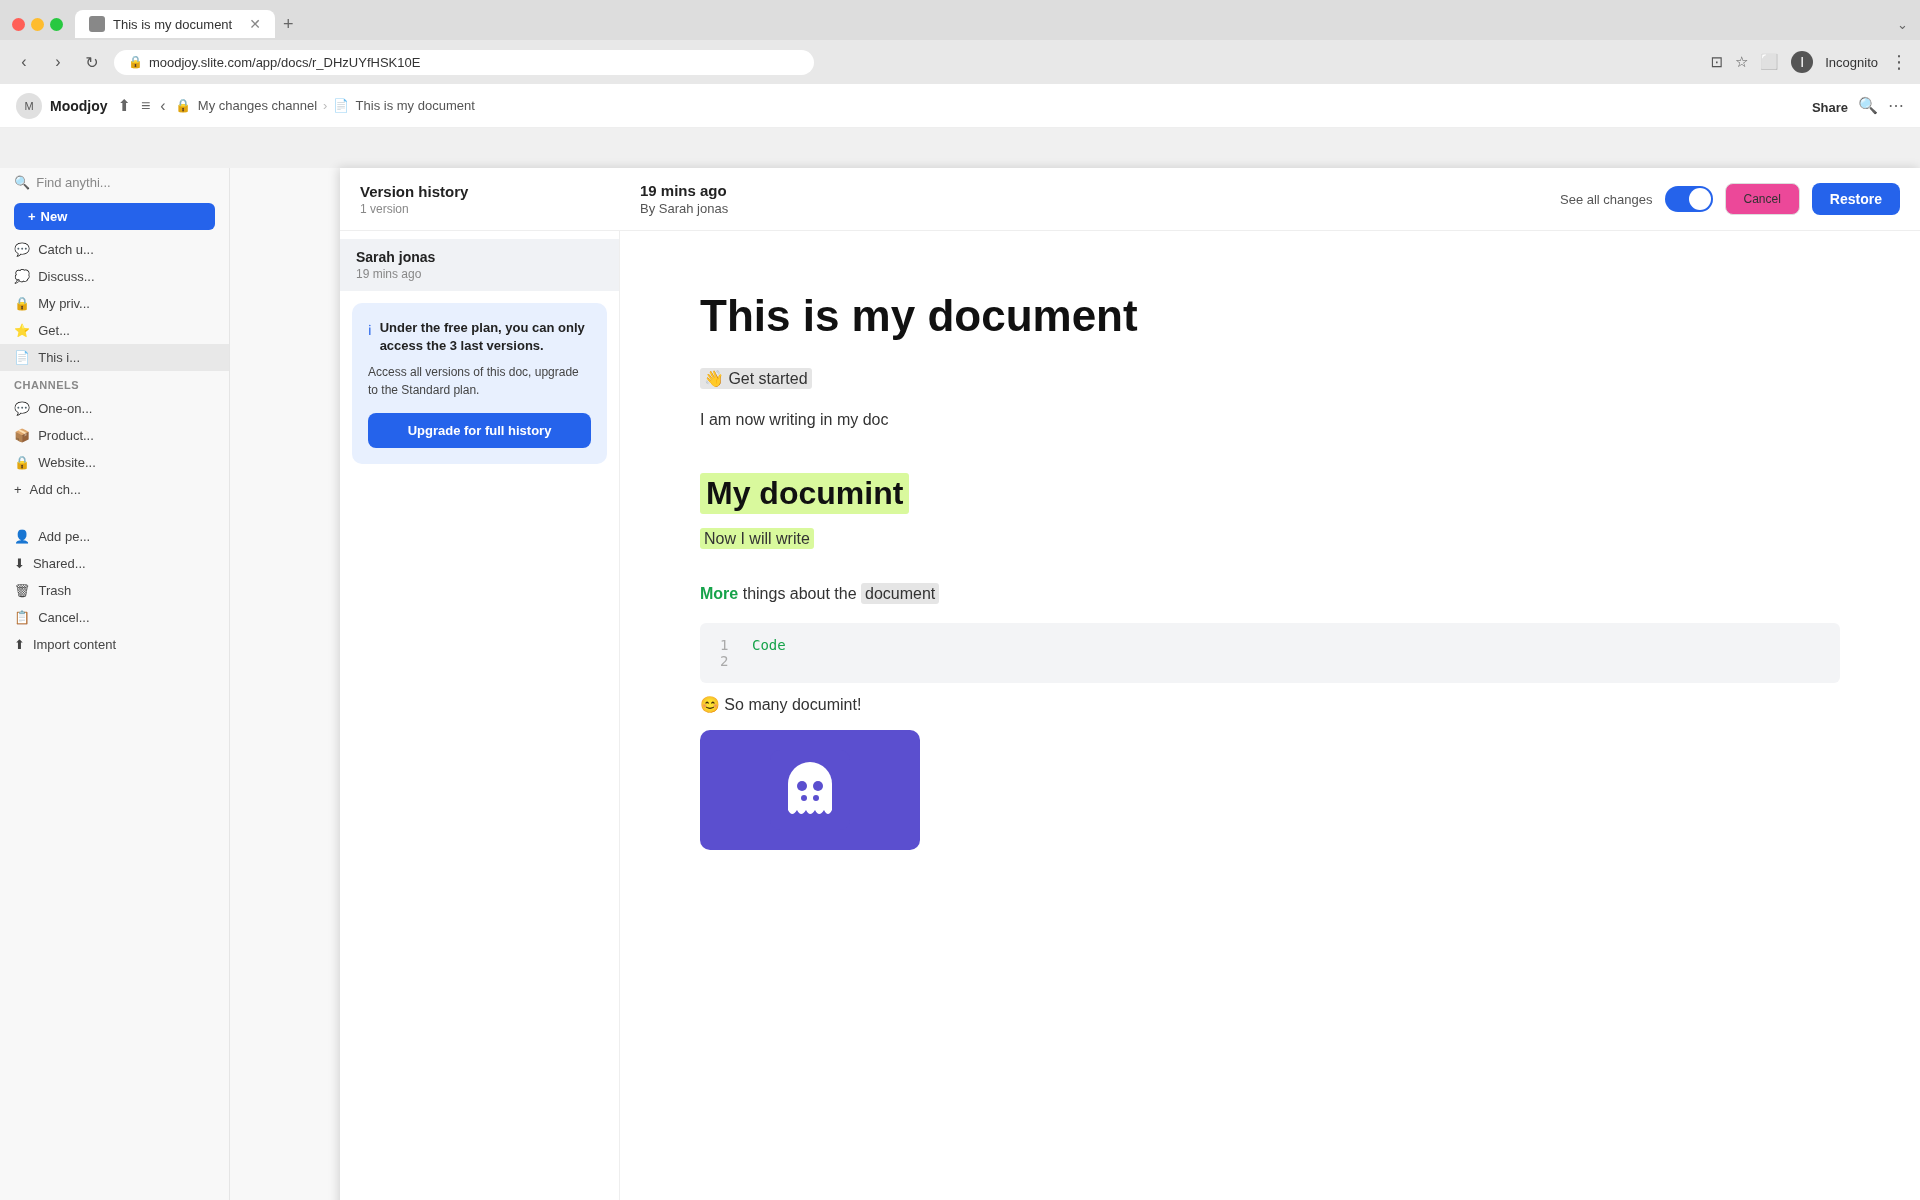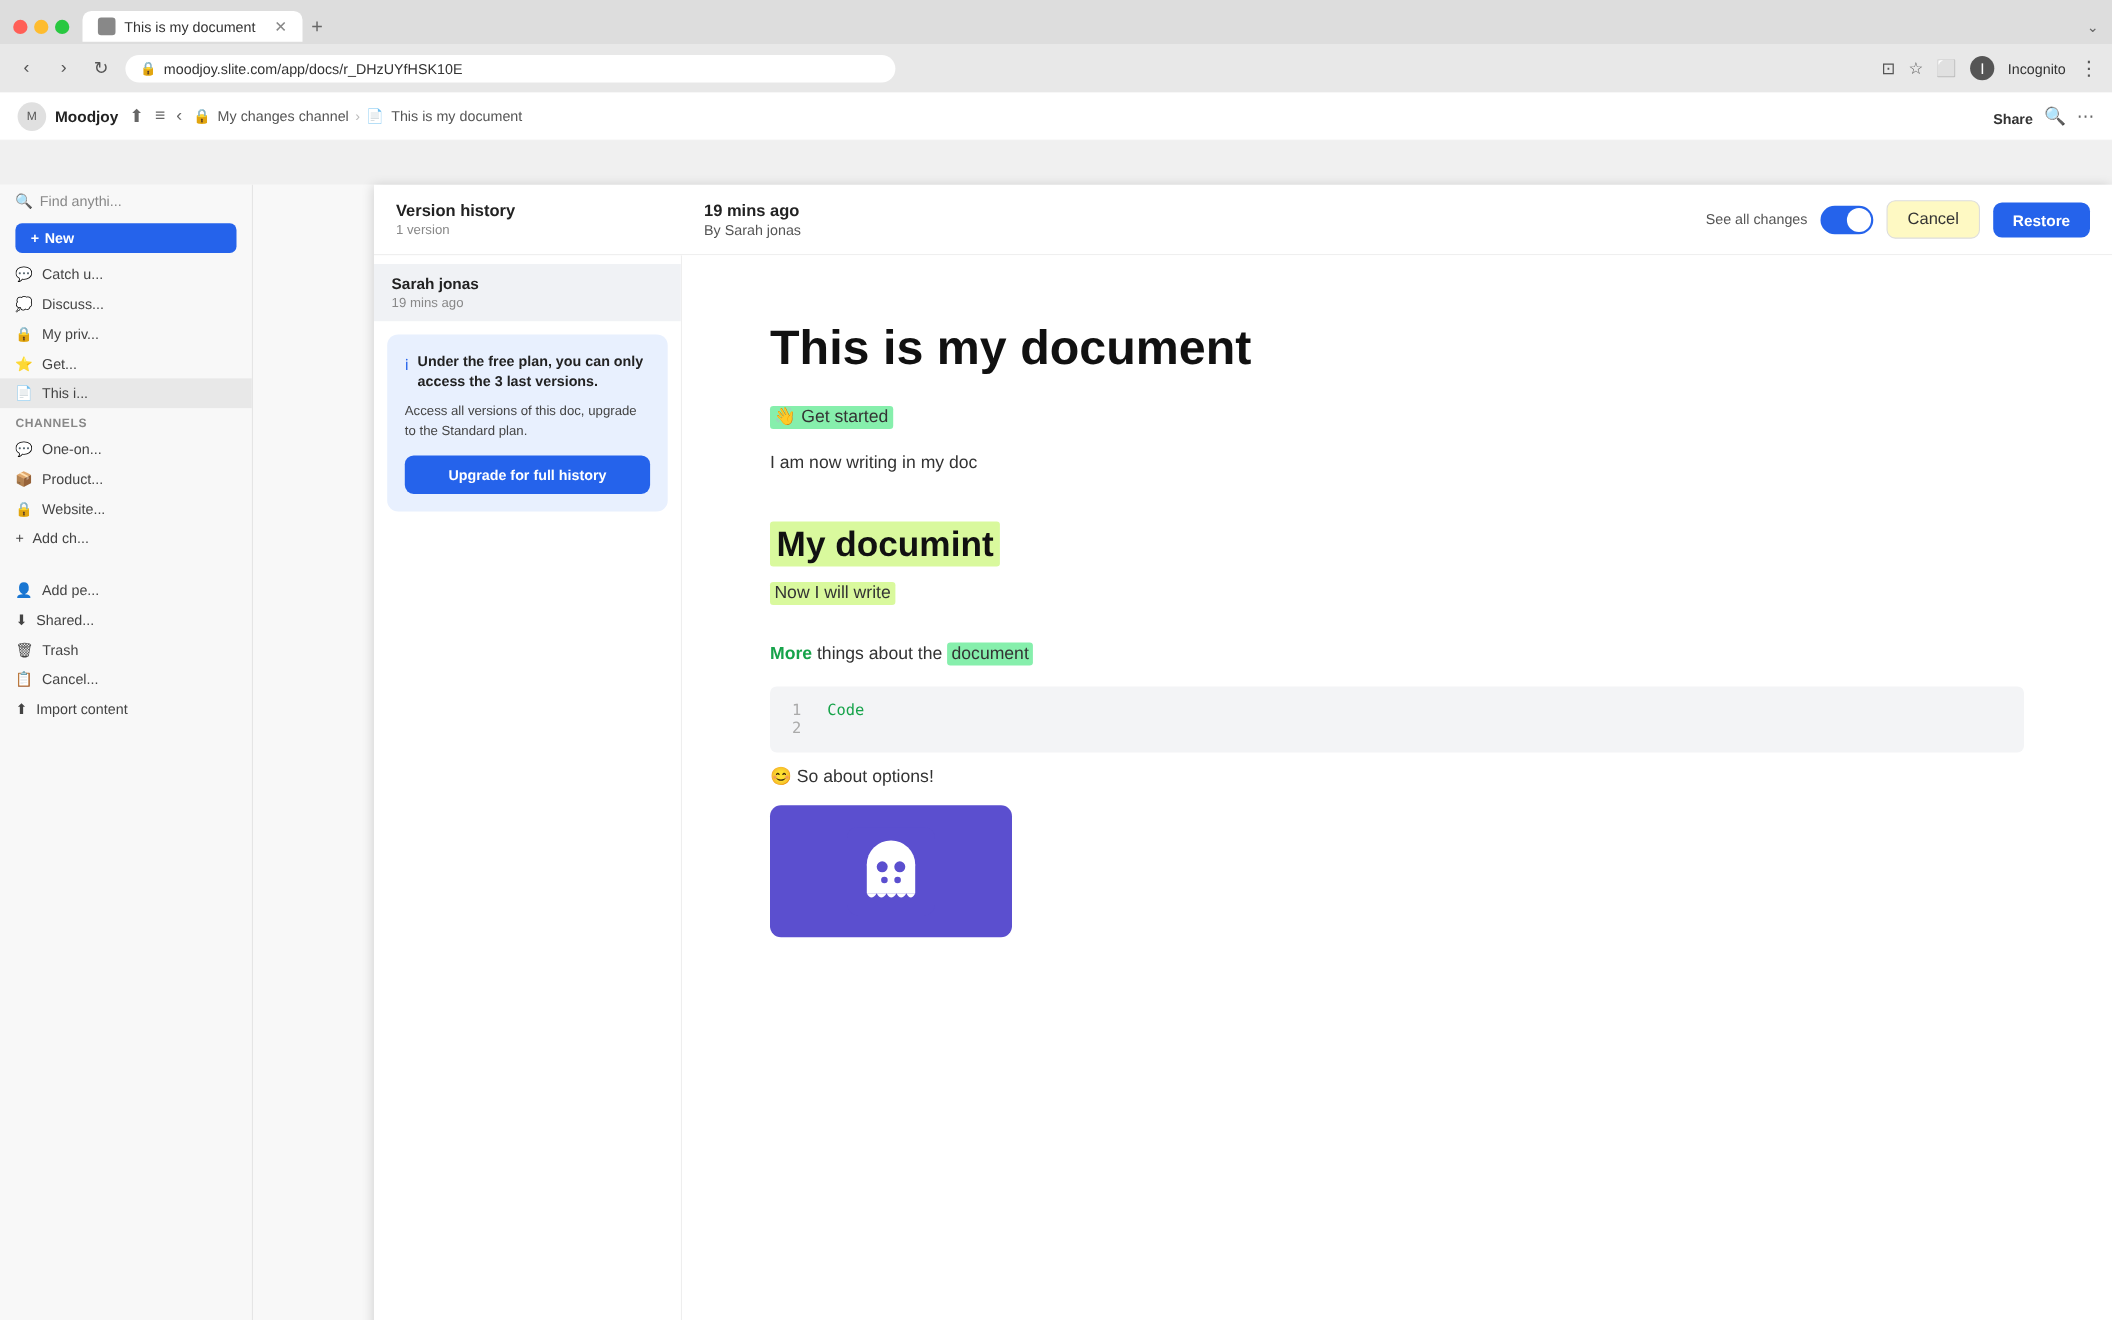--- a/index.html
+++ b/index.html
@@ -272,24 +272,24 @@
       width: 22px;
       height: 22px;
       background: #fff;
       border-radius: 50%;
       margin-left: auto;
     }
     .cancel-btn {
       padding: 8px 18px;
       border: 1px solid #ddd;
       border-radius: 8px;
-      font-size: 15px;
+      font-size: 12px;
       color: #333;
       cursor: pointer;
-      background: #fef9c3;
+      background: #ec4899;
     }
     .restore-btn {
       padding: 8px 18px;
       background: #2563eb;
       color: #fff;
       border-radius: 8px;
       font-size: 14px;
       font-weight: 600;
       cursor: pointer;
       border: none;
@@ -383,21 +383,21 @@
       margin-bottom: 24px;
       line-height: 1.15;
     }
     .doc-paragraph {
       font-size: 16px;
       color: #333;
       margin-bottom: 16px;
       line-height: 1.6;
     }
     .highlight-green {
-      background: #86efac;
+      background: #e5e5e5;
       padding: 2px 4px;
       border-radius: 3px;
     }
     .highlight-green-block {
       background: #d9f99d;
       padding: 2px 4px;
       border-radius: 3px;
       display: inline;
     }
     .doc-heading2 {
@@ -652,21 +652,21 @@
             <div class="code-line">
               <span class="code-line-num">1</span>
               <span class="code-keyword">Code</span>
             </div>
             <div class="code-line">
               <span class="code-line-num">2</span>
               <span></span>
             </div>
           </div>
 
-          <p class="emoji-line">😊 So about options!</p>
+          <p class="emoji-line">😊 So many documint!</p>
 
           <div class="doc-image-placeholder">
             <svg width="80" height="80" viewBox="0 0 80 80">
               <rect width="80" height="80" fill="#5b4fcf" rx="10"></rect>
 
               <ellipse cx="40" cy="34" rx="22" ry="22" fill="white"></ellipse>
               <rect x="18" y="34" width="44" height="26" fill="white"></rect>
 
               <path d="M18 60 Q22 68 27 60 Q31 68 36 60 Q40 68 45 60 Q49 68 54 60 Q58 68 62 60 L62 60 L18 60Z" fill="white"></path>
 

